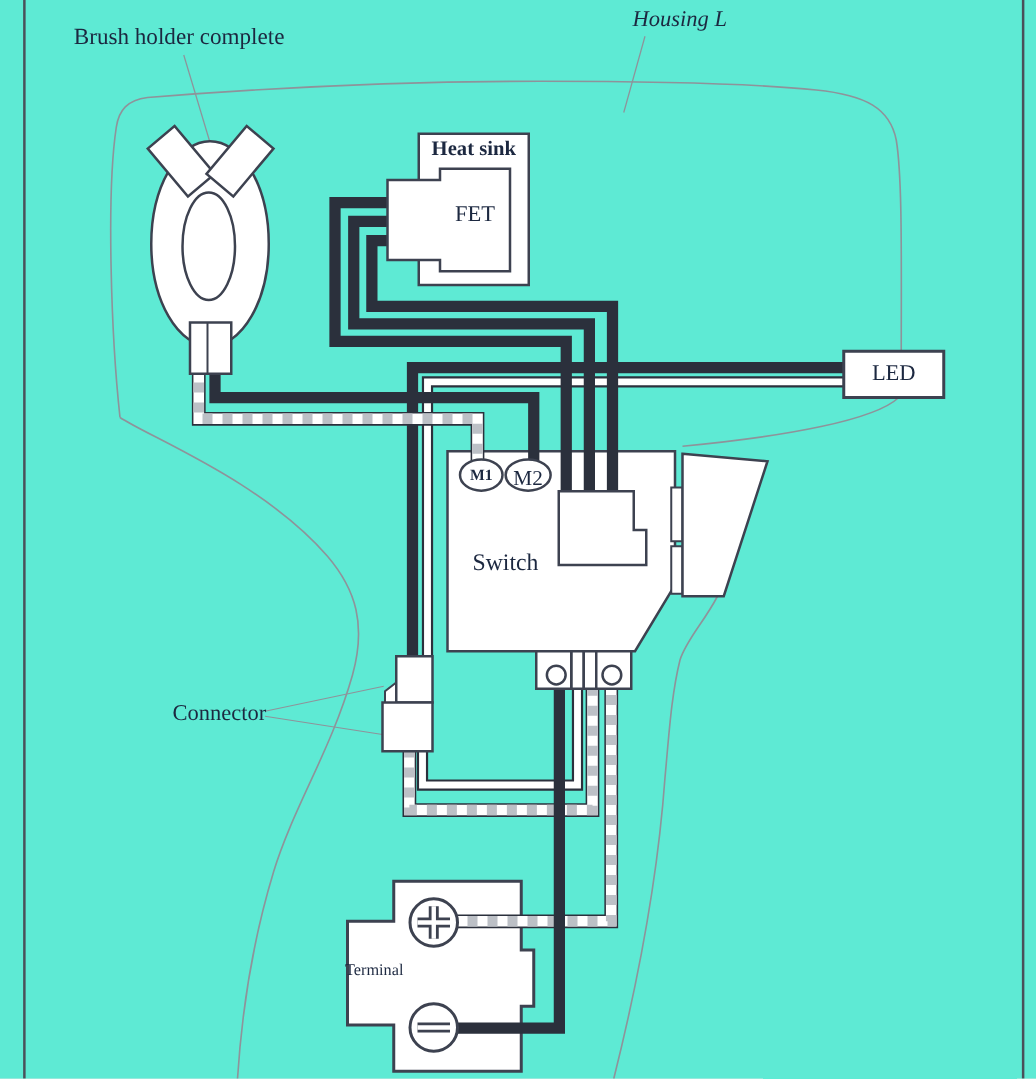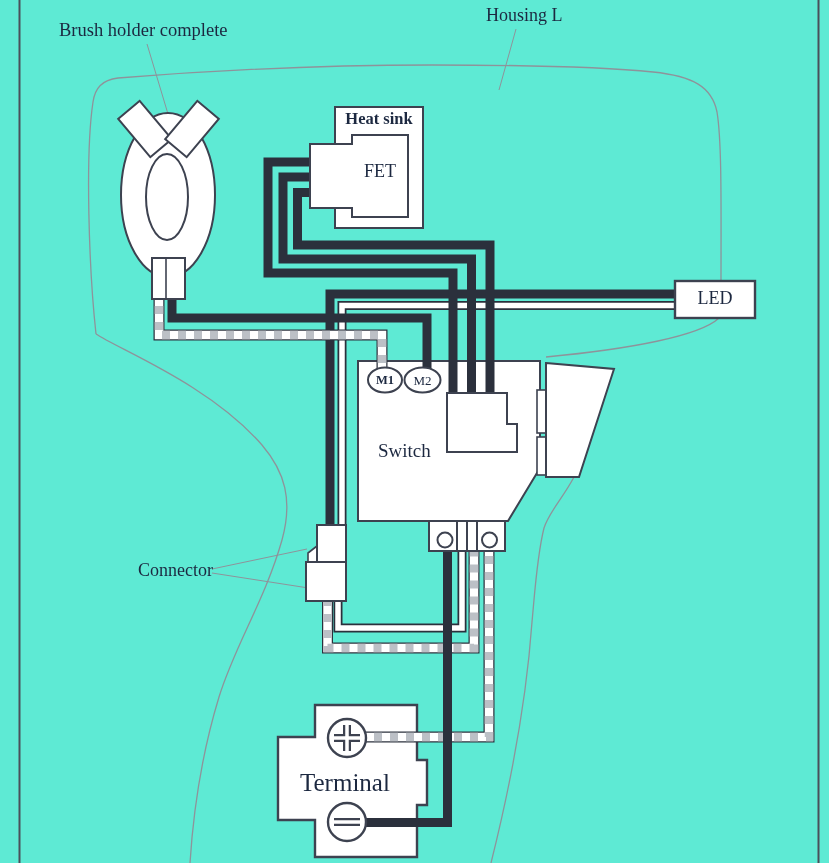--- a/index.html
+++ b/index.html
@@ -150,23 +150,23 @@
     <path class="glyph-light" d="M 334,738 H 360 M 347,725 V 751"></path>
   </g>
   <circle class="shape-bold" cx="347" cy="822" r="19"></circle>
   <g>
     <path class="glyph-dark" d="M 334,822 H 360"></path>
     <path class="glyph-light" d="M 334,822 H 360"></path>
   </g>
 </svg>
 
 <span class="lbl" style="left:59px;top:20px;font-size:18.5px;">Brush holder complete</span>
-<span class="lbl" style="left:486px;top:6px;">Housing L</span>
+<span class="lbl" style="left:506px;top:6px;font-style:italic;">Housing L</span>
 <span class="lbl center" style="left:335px;top:110px;width:88px;font-size:16.5px;font-weight:bold;">Heat sink</span>
 <span class="lbl center" style="left:352px;top:162px;width:56px;">FET</span>
 <span class="lbl center" style="left:675px;top:289px;width:80px;text-align:center;">LED</span>
 <span class="lbl center" style="left:368px;top:373.5px;width:34px;font-size:12.5px;font-weight:bold;">M1</span>
-<span class="lbl center" style="left:404px;top:373.5px;width:37px;font-size:13px;">M2</span>
+<span class="lbl center" style="left:404px;top:373.5px;width:37px;font-size:17px;">M2</span>
 <span class="lbl" style="left:378px;top:441px;font-size:19px;">Switch</span>
 <span class="lbl" style="left:124px;top:561px;margin-left:14px;">Connector</span>
-<span class="lbl" style="left:300px;top:769px;font-size:25px;">Terminal</span>
+<span class="lbl" style="left:276px;top:769px;font-size:13px;">Terminal</span>
 
 </div>
 
 </body></html>

